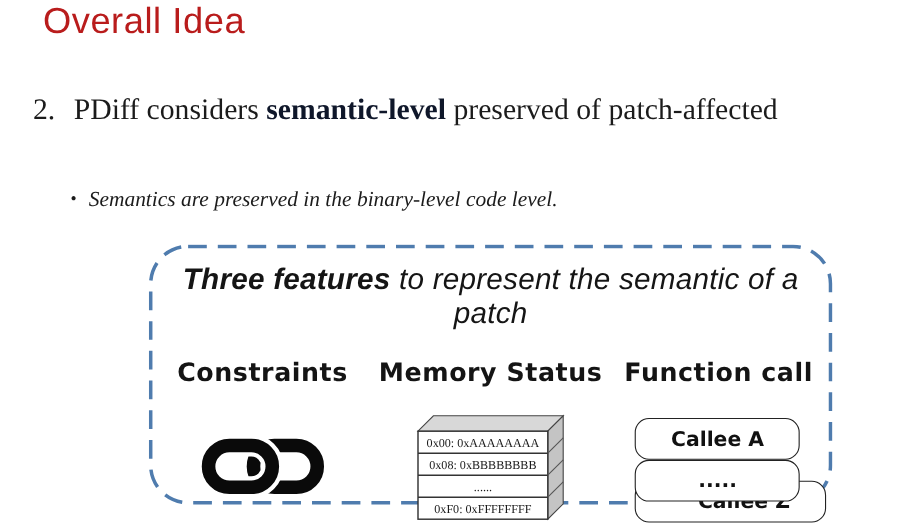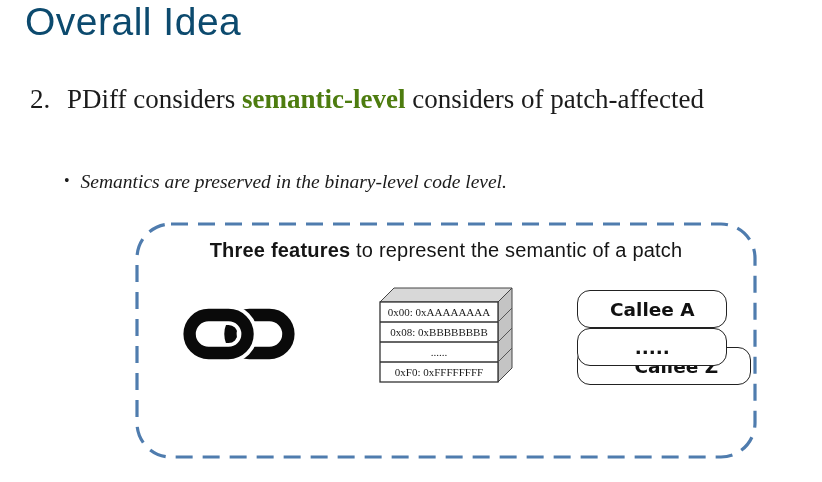--- a/index.html
+++ b/index.html
@@ -1,45 +1,46 @@
 <!DOCTYPE html>
 <html><head>
 <meta charset="utf-8">
 <style>
   html,body{margin:0;padding:0;}
   body{
     width:822px;height:482px;background:#ffffff;position:relative;
     font-family:"Liberation Sans", sans-serif;overflow:hidden;
   }
   .slide-title{
-    position:absolute;left:25px;top:0px;
-    font-size:39px;color:#0c4a6e;letter-spacing:.5px;
+    position:absolute;left:39px;top:0px;
+    font-size:33px;color:#b91c1c;letter-spacing:.5px;
     font-family:"Liberation Sans", sans-serif;
   }
   .point{
     position:absolute;left:30px;top:84px;display:flex;
     font-family:"Liberation Serif", serif;font-size:27px;color:#1b1b1b;
     line-height:1.14;
   }
   .point-number{width:37px;flex:none;}
-  .highlight{color:#4d7c0f;font-weight:bold;}
+  .highlight{color:#0f172a;font-weight:bold;}
   .sub-bullet{
     position:absolute;left:64px;top:171px;
     font-family:Liberation Serif, serif;font-style:italic;
     font-size:19.5px;color:#1b1b1b;
   }
   .sub-bullet .marker{font-style:normal;margin-right:11px;font-size:16px;vertical-align:2px;}
   .features-box{
     position:absolute;left:135px;top:222px;width:622px;height:237px;
   }
   .features-box > svg.box-border{position:absolute;left:0;top:0;}
   .fbox-inner{position:relative;width:100%;height:100%;text-align:center;}
   .fbox-heading{
-    padding-top:17px;font-size:20px;color:#151515;letter-spacing:.2px;
+    padding-top:17px;font-size:27px;color:#151515;letter-spacing:.2px;
     font-family:"Liberation Sans", sans-serif;
+    font-style:italic;
   }
   .fbox-heading .bold{font-weight:bold;}
   .columns{display:flex;margin-top:25px;}
   .fcol{flex:1;text-align:center;}
   .fcol-label{
     font-size:23px;font-weight:bold;color:#141414;
     font-family:"DejaVu Sans", sans-serif;letter-spacing:.5px;
   }
   .icons-row{display:flex;margin-top:24px;align-items:flex-start;}
   .icon-cell{flex:1;display:flex;justify-content:center;}
@@ -60,37 +61,48 @@
   .mem-text{font-family:"Liberation Serif", serif;font-size:11px;fill:#1a1a1a;}
 </style>
 </head>
 <body>
 
 <div class="slide-title">Overall Idea</div>
 
 <div class="point">
   <span class="point-number">2.</span>
   <div>
-    <div><span>PDiff considers </span><span class="highlight">semantic-level</span><span> considers of patch-affected</span></div>
+    <div><span>PDiff considers </span><span class="highlight">semantic-level</span><span> preserved of patch-affected</span></div>
   </div>
 </div>
 
 <div class="sub-bullet">
   <span class="marker">•</span><span>Semantics are preserved in the binary-level code level.</span>
 </div>
 
 <div class="features-box">
   <svg class="box-border" width="622" height="237" viewBox="0 0 622 237">
     <rect x="2" y="2" width="618" height="233" rx="34" ry="34" fill="none" stroke="#4f7cae" stroke-width="3.2" stroke-dasharray="17 10"></rect>
   </svg>
   <div class="fbox-inner">
     <div class="fbox-heading">
       <span class="bold">Three features</span><span> to represent the semantic of a patch</span>
     </div>
 
+    <div class="columns">
+      <div class="fcol">
+        <div class="fcol-label">Constraints</div>
+      </div>
+      <div class="fcol">
+        <div class="fcol-label">Memory Status</div>
+      </div>
+      <div class="fcol">
+        <div class="fcol-label">Function call</div>
+      </div>
+    </div>
 
     <div class="icons-row">
       <div class="icon-cell">
         <div class="chain-wrap">
           <svg width="114" height="68" viewBox="0 0 120 70">
             <rect x="51" y="15" width="61" height="40" rx="20" fill="none" stroke="#0a0a0a" stroke-width="13"></rect>
             <rect x="8" y="15" width="61" height="40" rx="20" fill="none" stroke="#ffffff" stroke-width="21"></rect>
             <rect x="8" y="15" width="61" height="40" rx="20" fill="none" stroke="#0a0a0a" stroke-width="13"></rect>
           </svg>
         </div>

